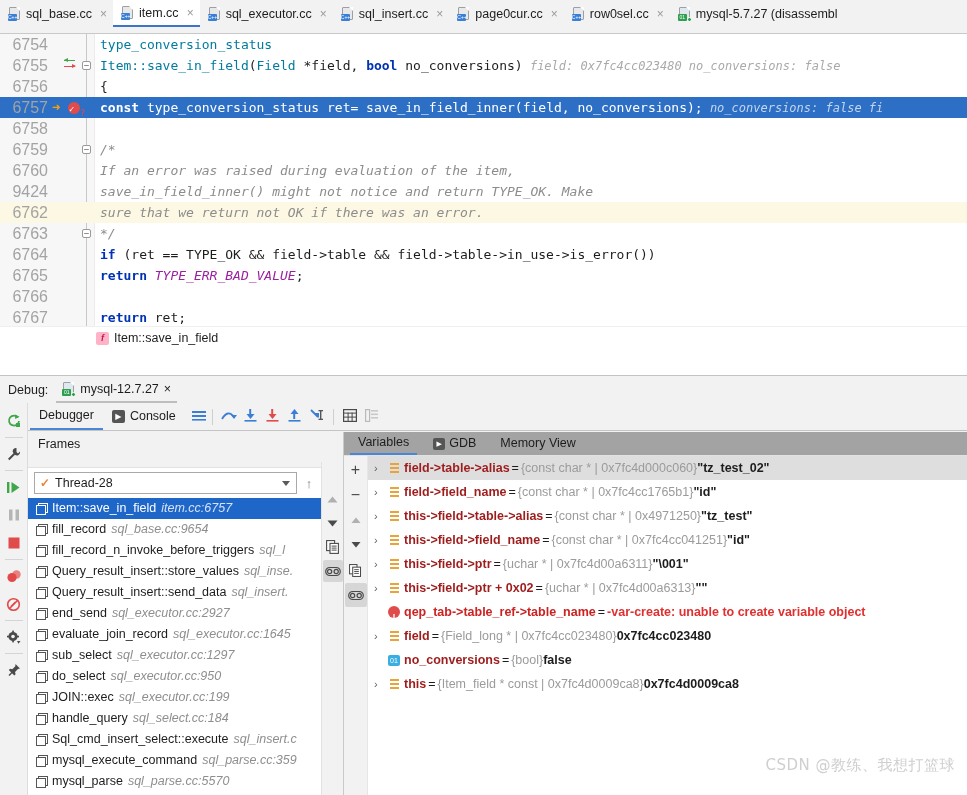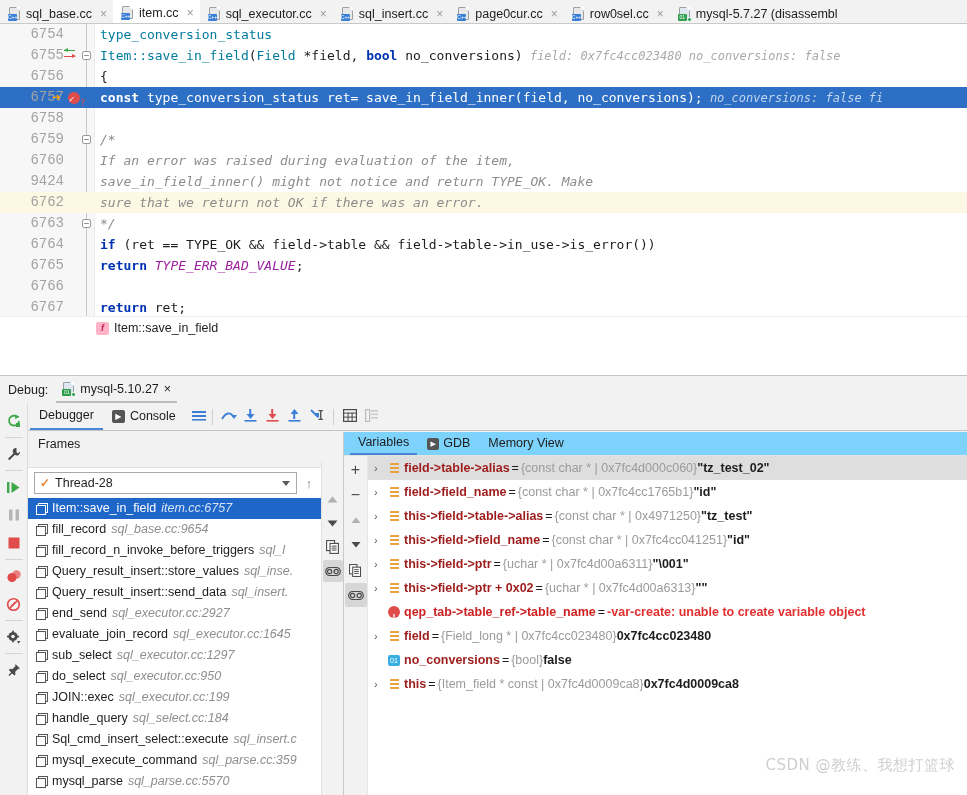--- a/index.html
+++ b/index.html
@@ -10,21 +10,21 @@
     background: #ffffff;
     font-family: "Liberation Sans", sans-serif;
     font-size: 12px;
     color: #1d1d1d;
   }
   .app { position: relative; width: 967px; height: 795px; }
 
   
   .tabbar {
     display: flex; align-items: stretch;
-    height: 24px;
+    height: 34px;
     background: #f2f2f2;
     border-bottom: 1px solid #c9c9c9;
     overflow: hidden;
   }
   .tab {
     display: flex; align-items: center; gap: 5px;
     padding: 0 6px 0 8px;
     height: 27px;
     font-size: 12.5px;
     color: #1d1d1d;
@@ -85,23 +85,23 @@
   .line {
     position: relative;
     height: 21px; line-height: 21px;
     white-space: nowrap;
     font-family: "DejaVu Sans Mono", monospace;
     font-size: 13px;
   }
   .line.exec { background: #2d6fc4; padding-left: 30px; }
   .line.caret { background: #fdf8e3; }
   .lnum {
-    position: absolute; left: 16px; width: 48px; text-align: right;
-    color: #a3a3a3; font-family: Liberation Mono, monospace;
-    font-size: 14px;
+    position: absolute; left: 0; width: 48px; text-align: right;
+    color: #a3a3a3; font-family: Liberation Sans, sans-serif;
+    font-size: 16px;
   }
   .codetext { position: absolute; left: 100px; top: 0; }
   
   .kw   { color: #0033b3; font-weight: bold; }
   .type { color: #007b9e; }
   .plain{ color: #1d1d1d; }
   .cmt  { color: #8c8c8c; font-style: italic; }
   .macro{ color: #9b1fa0; font-style: italic; }
   .hint { color: #a9a9a9; font-style: italic; font-size: 12px; }
   .line.exec .hint { color: #c3d6ef; }
@@ -250,22 +250,22 @@
   
   .framesidebar {
     position: absolute; right: 0; top: 30px; width: 22px; bottom: 0;
     display: flex; flex-direction: column; align-items: center; gap: 2px;
     padding-top: 26px; background: #f2f2f2; border-left: 1px solid #e2e2e2;
   }
   .framesidebar .mic { width: 20px; height: 22px; display: flex; align-items: center; justify-content: center; }
 
   .variables { flex: 1; background: #ffffff; position: relative; display: flex; flex-direction: column; }
   .vartabs {
-    height: 24px; background: #7dd3fc; display: flex; align-items: flex-end;
-    gap: 2px; padding-left: 6px; border-bottom: 1px solid #e2e2e2;
+    height: 24px; background: #a3a3a3; display: flex; align-items: flex-end;
+    gap: 8px; padding-left: 6px; border-bottom: 1px solid #e2e2e2;
   }
   .vartab { font-size: 12.5px; padding: 0 8px; height: 23px; line-height: 23px; display: flex; align-items: center; gap: 4px;}
   .vartab.active { border-bottom: 2px solid #4a86d6; }
   .varbody { flex: 1; display: flex; }
   .varside {
     width: 24px; background: #f2f2f2; border-right: 1px solid #e6e6e6;
     display: flex; flex-direction: column; align-items: center; padding-top: 2px; gap: 1px;
   }
   .varside .vic2 { width: 22px; height: 24px; display: flex; align-items: center; justify-content: center; color: #4a4a4a; }
   .varside .vic2.active { background: #d6d6d6; border-radius: 2px; }
@@ -461,21 +461,21 @@
   <div class="debugpanel">
 
     <div class="debughdr">
       <span>Debug:</span>
       <span class="runtab">
         <span class="fileicon proc">
           <span class="pg"></span>
             <span class="badge">01</span>
             <span class="badge2"></span>
         </span>
-        <span>mysql-5.10.27</span>
+        <span>mysql-12.7.27</span>
         <span class="tclose">×</span>
       </span>
     </div>
 
     <div class="debugtoolbar">
       <div class="dbgtab active">
         <span>Debugger</span>
       </div>
       <div class="dbgtab">
         <span style="display:inline-block;width:13px;height:13px;background:#555;color:#fff;font-size:8px;line-height:13px;text-align:center;border-radius:2px;position:relative;">▶</span>

